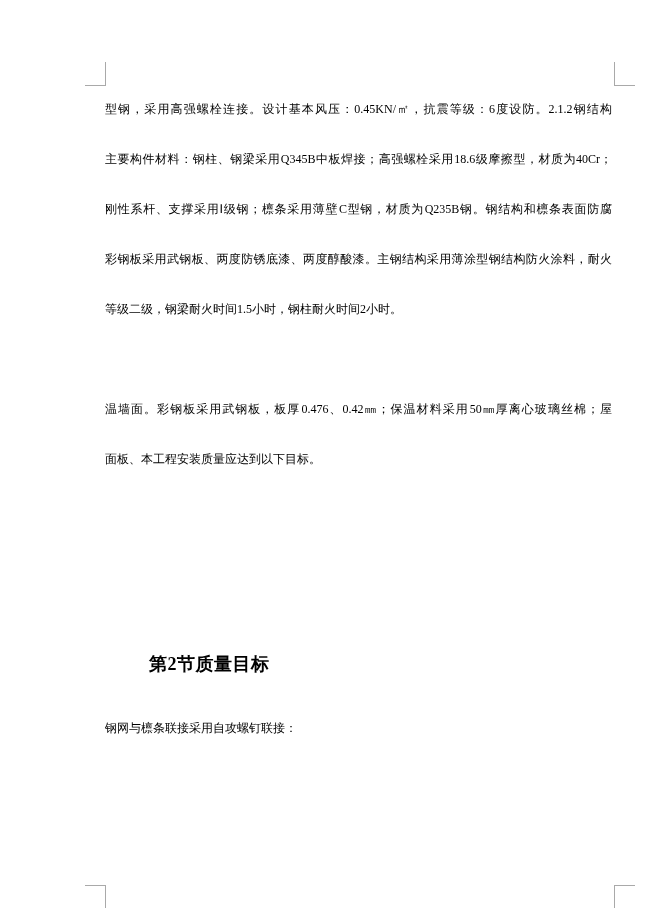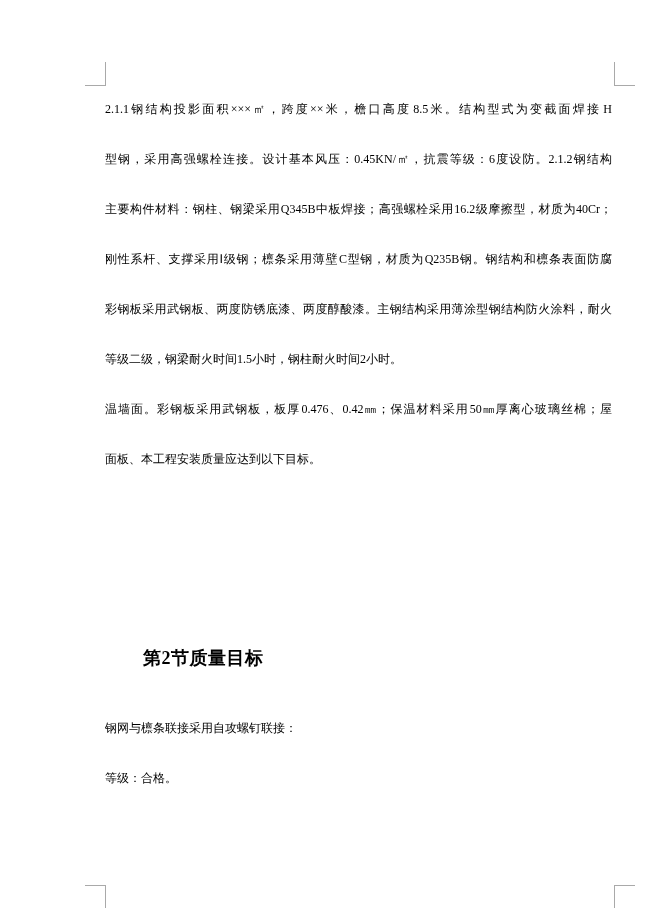--- a/index.html
+++ b/index.html
@@ -29,57 +29,55 @@
     text-justify:inter-character;
     word-spacing:-3px;
   }
   .line.last{
     white-space:normal;
     text-align:right;
     text-align-last:left;
   }
   .heading{
     position:absolute;left:38px;top:646px;
-    margin:0;
+    margin:6px;
     font-size:18px;line-height:24px;
     font-weight:bold;
     letter-spacing:0.5px;
     white-space:nowrap;
   }
 </style>
 </head>
 <body>
 
 <div class="page">
 
   <div class="crop tl"></div>
   <div class="crop tr"></div>
   <div class="crop bl"></div>
   <div class="crop br"></div>
 
   <div class="text-area">
 
     <div class="para" style="top:84px">
-      <div class="line">2.1.1  钢结构投影面积×××㎡，跨度××米，檐口高度 8.5 米。结构型式为变截面焊接 H</div>
       <div class="line">型钢，采用高强螺栓连接。设计基本风压：0.45KN/㎡，抗震等级：6 度设防。2.1.2  钢结构</div>
-      <div class="line">主要构件材料：钢柱、钢梁采用 Q345B 中板焊接；高强螺栓采用 16.2 级摩擦型，材质为40Cr；</div>
+      <div class="line">主要构件材料：钢柱、钢梁采用 Q345B 中板焊接；高强螺栓采用 18.6 级摩擦型，材质为40Cr；</div>
       <div class="line">刚性系杆、支撑采用Ⅰ级钢；檩条采用薄壁 C 型钢，材质为 Q235B 钢。钢结构和檩条表面防腐</div>
       <div class="line">彩钢板采用武钢板、两度防锈底漆、两度醇酸漆。主钢结构采用薄涂型钢结构防火涂料，耐火</div>
       <div class="line last">等级二级，钢梁耐火时间 1.5 小时，钢柱耐火时间 2 小时。</div>
     </div>
 
     <div class="para" style="top:384px">
       <div class="line">温墙面。彩钢板采用武钢板，板厚 0.476、0.42 ㎜；保温材料采用 50 ㎜厚离心玻璃丝棉；屋</div>
       <div class="line last">面板、本工程安装质量应达到以下目标。</div>
     </div>
 
     <h2 class="heading">第2节质量目标</h2>
 
     <div class="para" style="top:703px">
       <div class="line last">钢网与檩条联接采用自攻螺钉联接：</div>
     </div>
 
     <div class="para" style="top:753px">
-      <div class="line last">等级：合格。</div>
     </div>
 
   </div>
 </div>
 
 </body></html>

